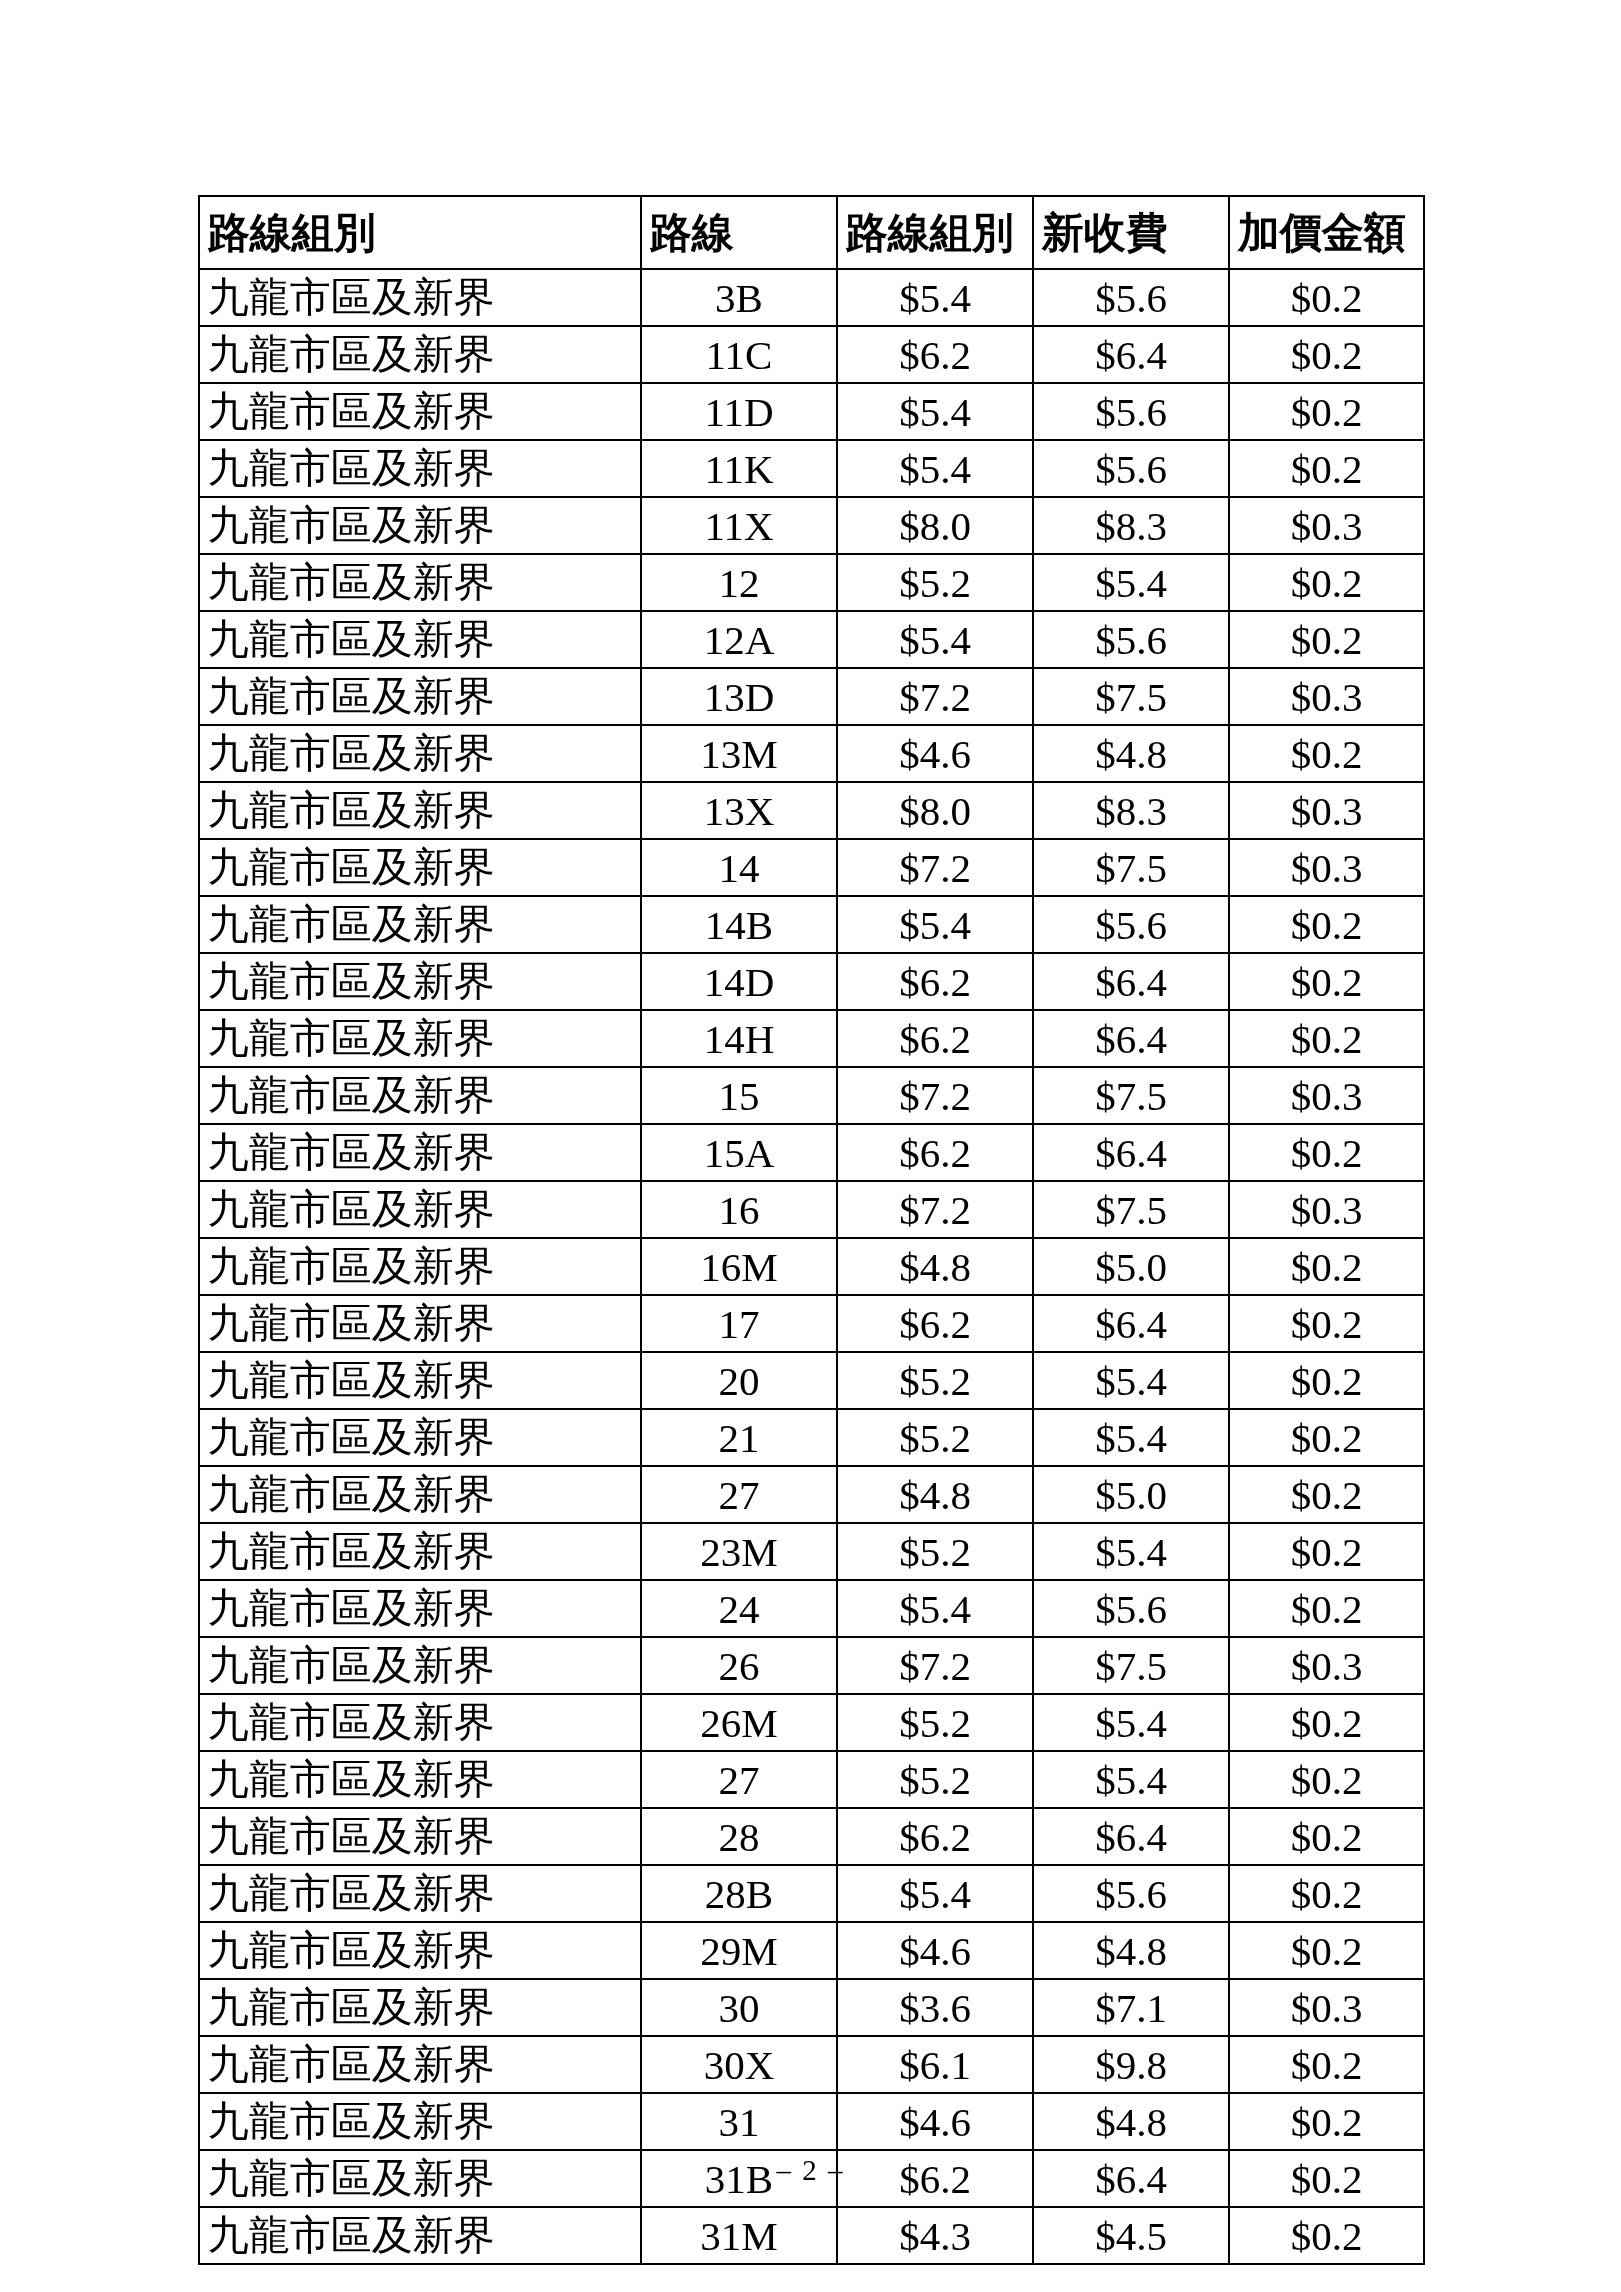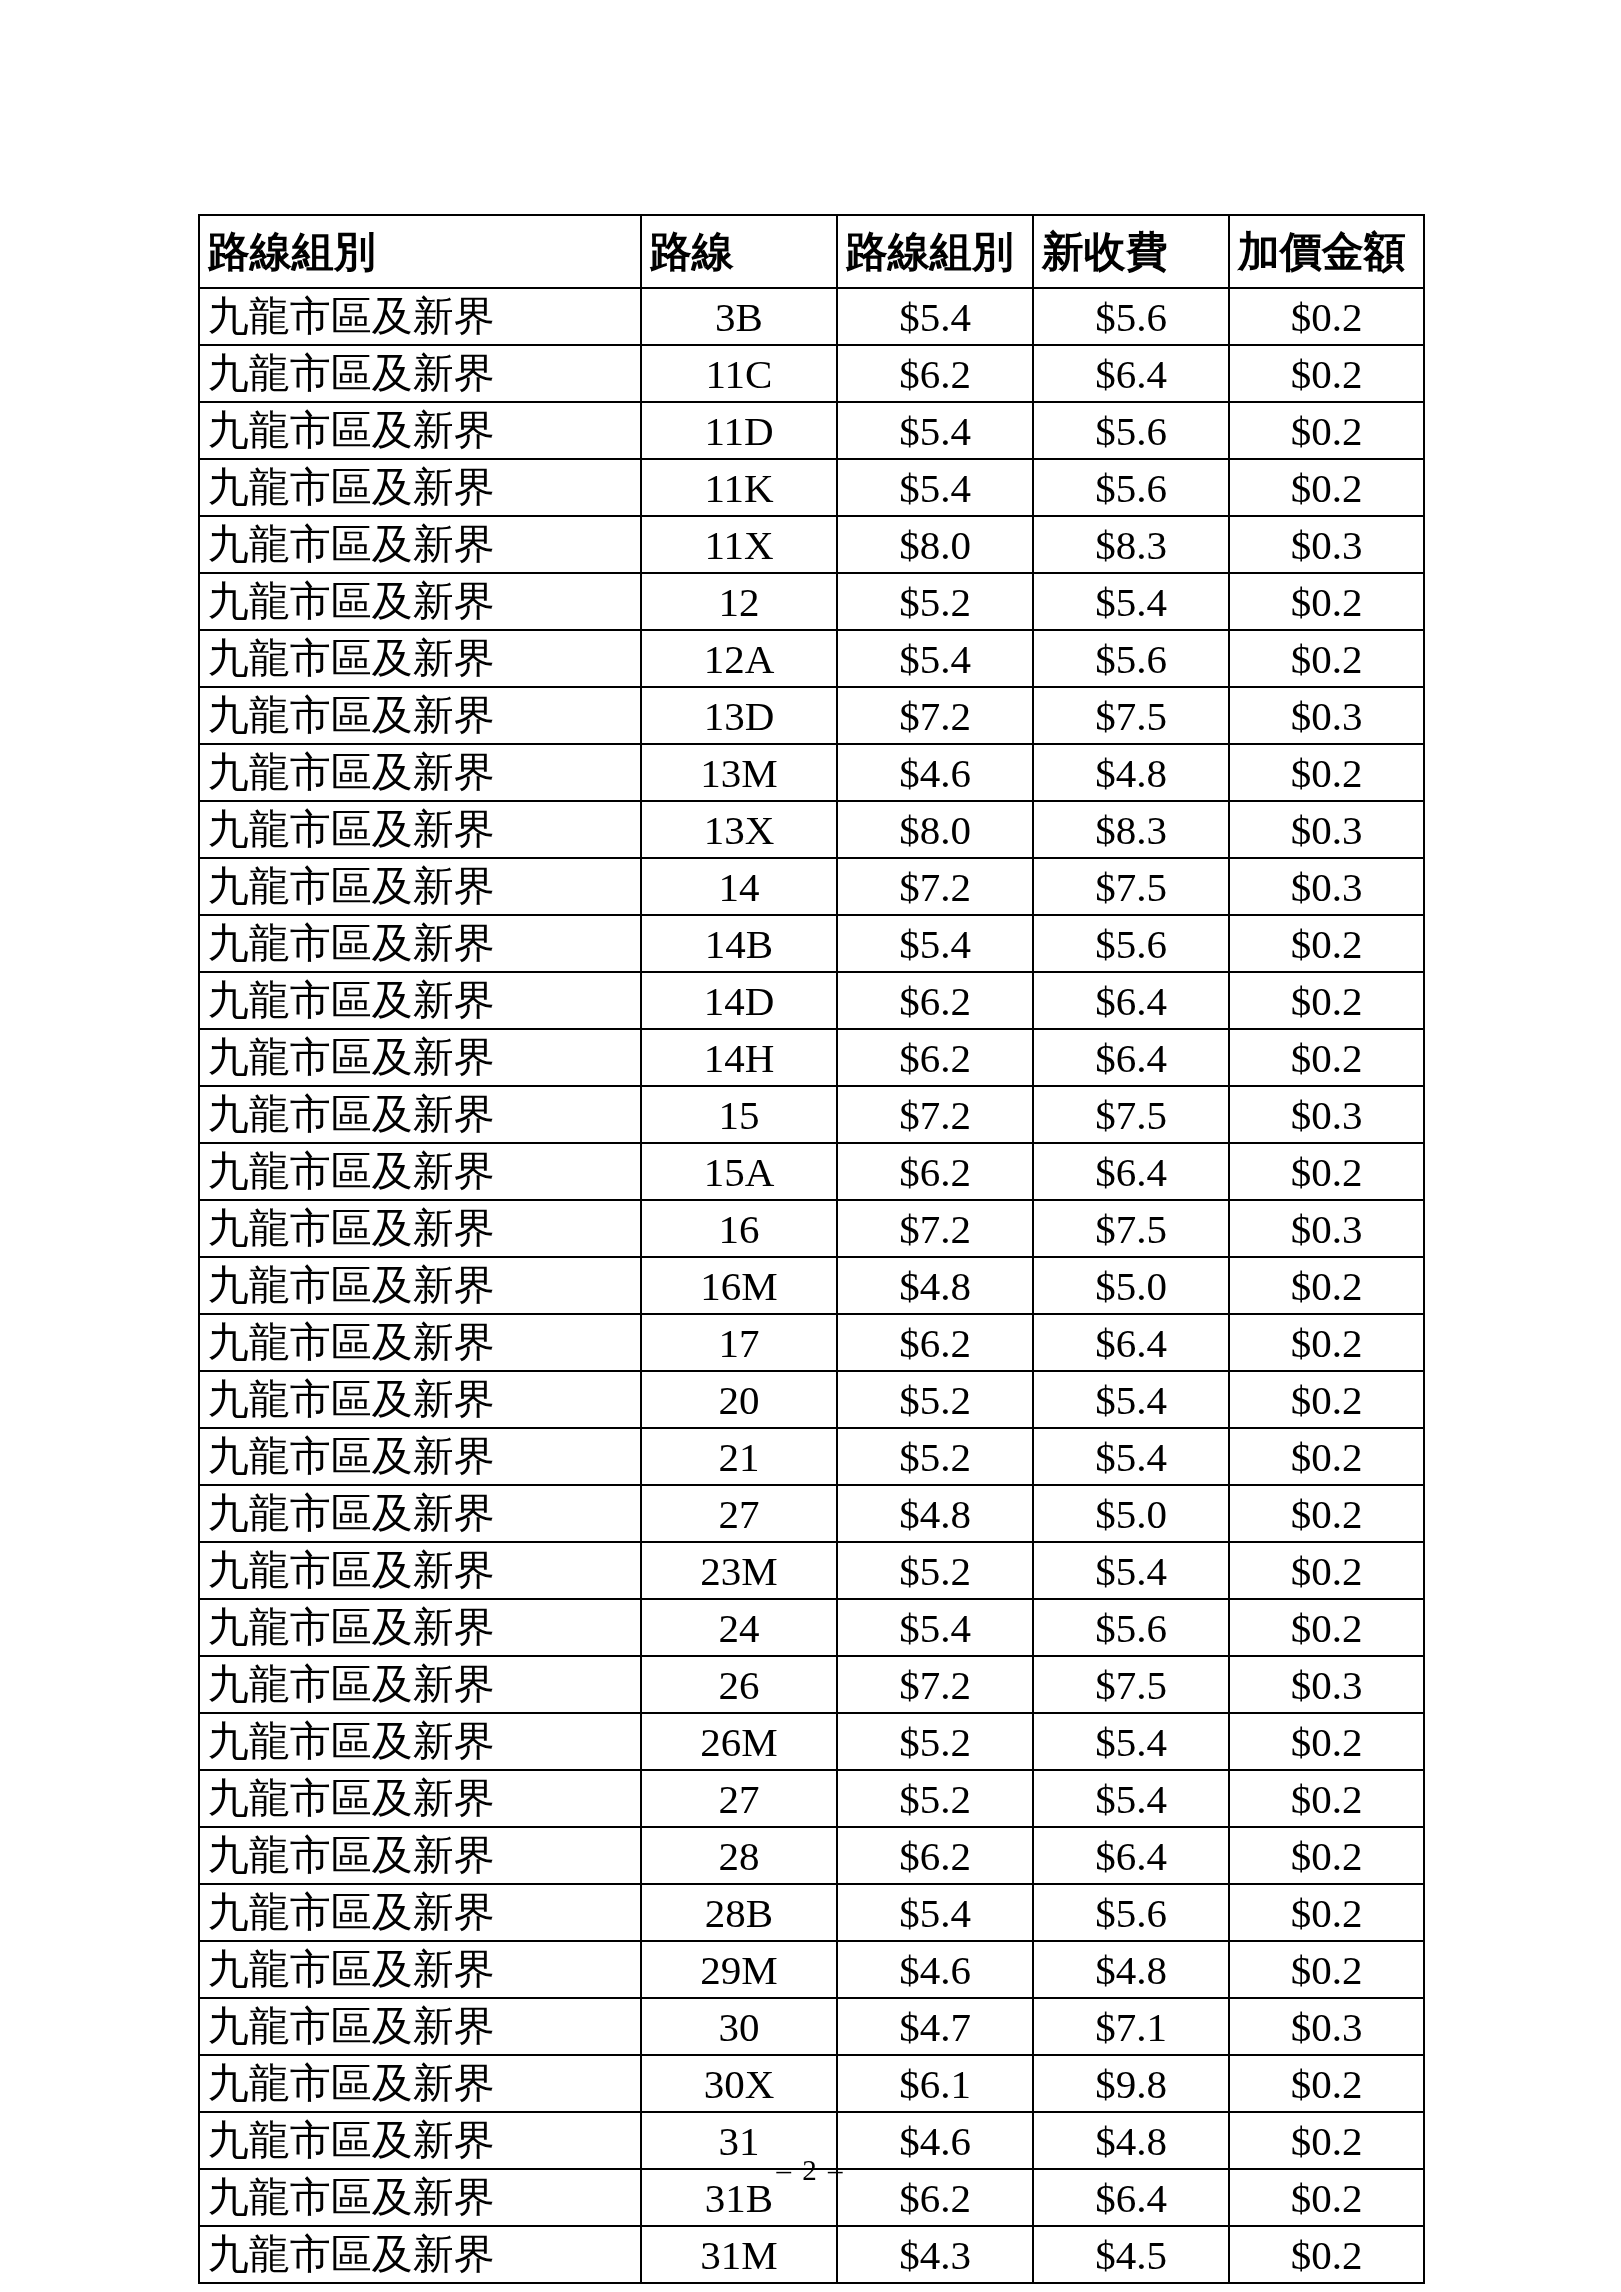--- a/index.html
+++ b/index.html
@@ -12,21 +12,21 @@
     width: 1621px;
     height: 2293px;
     background: #ffffff;
     font-family: "Liberation Serif", "DejaVu Serif", serif;
     color: #000000;
     overflow: hidden;
   }
   table.fare {
     position: absolute;
     left: 198px;
-    top: 214px;
+    top: 195px;
     width: 1225px;
     border-collapse: collapse;
     table-layout: fixed;
     border: 2.9px solid #000;
   }
   .fare th, .fare td {
     border-left: 2px solid #000;
     border-right: 2px solid #000;
     border-top: 2.9px solid #000;
     border-bottom: 2.9px solid #000;
@@ -288,21 +288,21 @@
         <tr>
           <td class="col-group">九龍市區及新界</td>
           <td class="col-route">29M</td>
           <td class="col-current">$4.6</td>
           <td class="col-new">$4.8</td>
           <td class="col-increase">$0.2</td>
         </tr>
         <tr>
           <td class="col-group">九龍市區及新界</td>
           <td class="col-route">30</td>
-          <td class="col-current">$4.7</td>
+          <td class="col-current">$3.6</td>
           <td class="col-new">$7.1</td>
           <td class="col-increase">$0.3</td>
         </tr>
         <tr>
           <td class="col-group">九龍市區及新界</td>
           <td class="col-route">30X</td>
           <td class="col-current">$6.1</td>
           <td class="col-new">$9.8</td>
           <td class="col-increase">$0.2</td>
         </tr>

